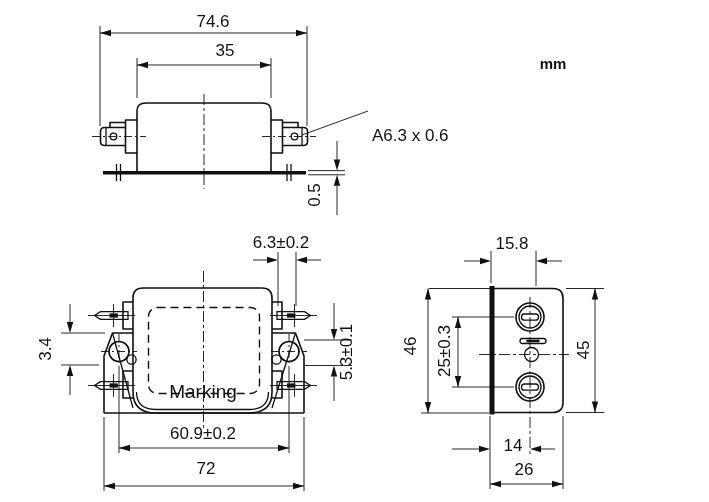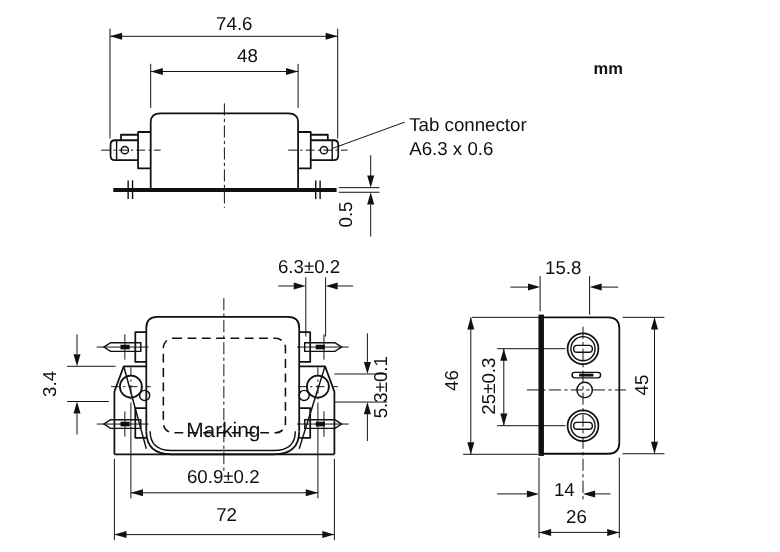--- a/index.html
+++ b/index.html
@@ -255,23 +255,22 @@
     <g>
       <line class="thin" x1="563" y1="416" x2="563" y2="489"></line>
       <line class="thin" x1="490" y1="484" x2="563" y2="484"></line>
       <path class="arr" d="M490,484 l11,-3.2 v6.4 z"></path>
       <path class="arr" d="M563,484 l-11,-3.2 v6.4 z"></path>
     </g>
   </g>
 </svg>
 
   <span class="lbl" style="left:213px;top:22px;">74.6</span>
-  <span class="lbl" style="left:225px;top:51px;">48</span>
+  <span class="lbl" style="left:225px;top:51px;">35</span>
   <span class="lbl big" style="left:553px;top:44px;">mm</span>
-  <span class="lbl leftalign" style="left:372px;top:114px;">Tab connector</span>
   <span class="lbl leftalign" style="left:372px;top:136px;">A6.3 x 0.6</span>
   <span class="lbl rot" style="left:315px;top:195px;">0.5</span>
 
   <span class="lbl" style="left:281px;top:243px;">6.3±0.2</span>
   <span class="lbl rot" style="left:46px;top:349px;">3.4</span>
   <span class="lbl rot" style="left:347px;top:352px;">5.3±0.1</span>
   <span class="lbl marking" style="left:203px;top:352px;margin-top:40px;">Marking</span>
   <span class="lbl" style="left:203px;top:434px;">60.9±0.2</span>
   <span class="lbl" style="left:206px;top:469px;">72</span>
 

